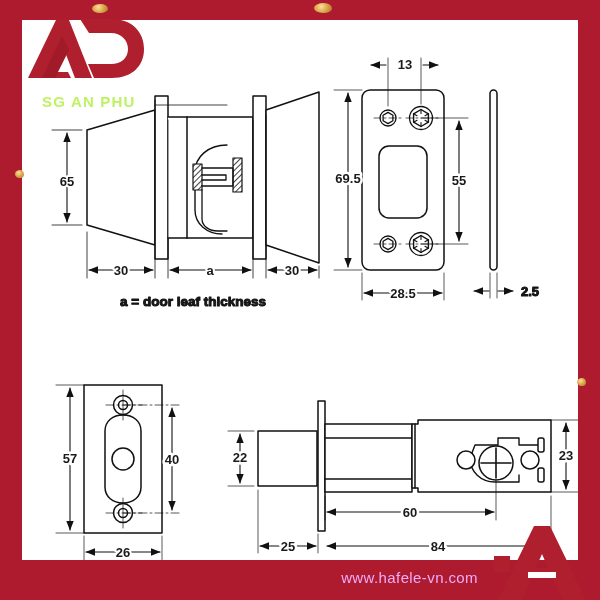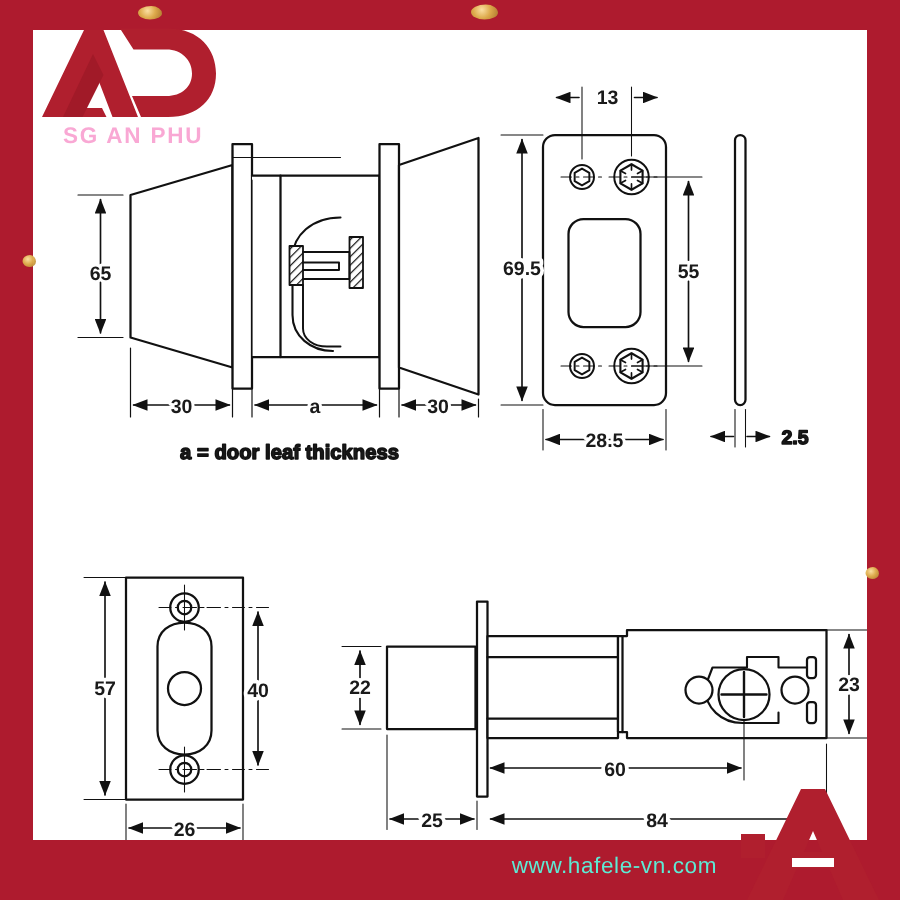--- a/index.html
+++ b/index.html
@@ -22,32 +22,32 @@
      opacity:.95;}
   .gold.g1{left:15px;top:170px;}
   .gold.g2{right:14px;top:378px;}
   .gold.g3{left:92px;top:4px;width:16px;height:9px;}
   .gold.g4{right:268px;top:3px;width:18px;height:10px;}
 
   
   #logo{position:absolute;left:20px;top:14px;width:135px;height:96px;}
   #logo svg{display:block;}
   .logo-text{
-    position:absolute;left:22px;top:68px;
-    font-size:15px;font-weight:bold;color:#f9a8d4;
+    position:absolute;left:22px;top:79px;
+    font-size:15px;font-weight:bold;color:#bef264;
     letter-spacing:1.2px;font-family:"Liberation Sans", sans-serif;
   }
 
   
   #footer{
     position:absolute;left:0;right:0;bottom:0;height:40px;
   }
   .footer-url{
     position:absolute;right:122px;bottom:14px;
-    font-size:15px;color:#5eead4;letter-spacing:.4px;
+    font-size:15px;color:#f0abfc;letter-spacing:.4px;
     font-family:"Liberation Sans", sans-serif;
   }
   #hafele-mark{position:absolute;right:14px;bottom:0px;width:96px;height:74px;}
 
   
   #drawing{position:absolute;left:22px;top:20px;width:556px;height:540px;}
   #drawing svg{display:block;}
   .dimtxt{font-family:"Liberation Sans", sans-serif;font-size:13px;font-weight:bold;fill:#1a1a1a;}
   .notetxt{font-family:"Liberation Sans", sans-serif;font-size:13.5px;font-weight:bold;fill:#1a1a1a;}
 </style>

